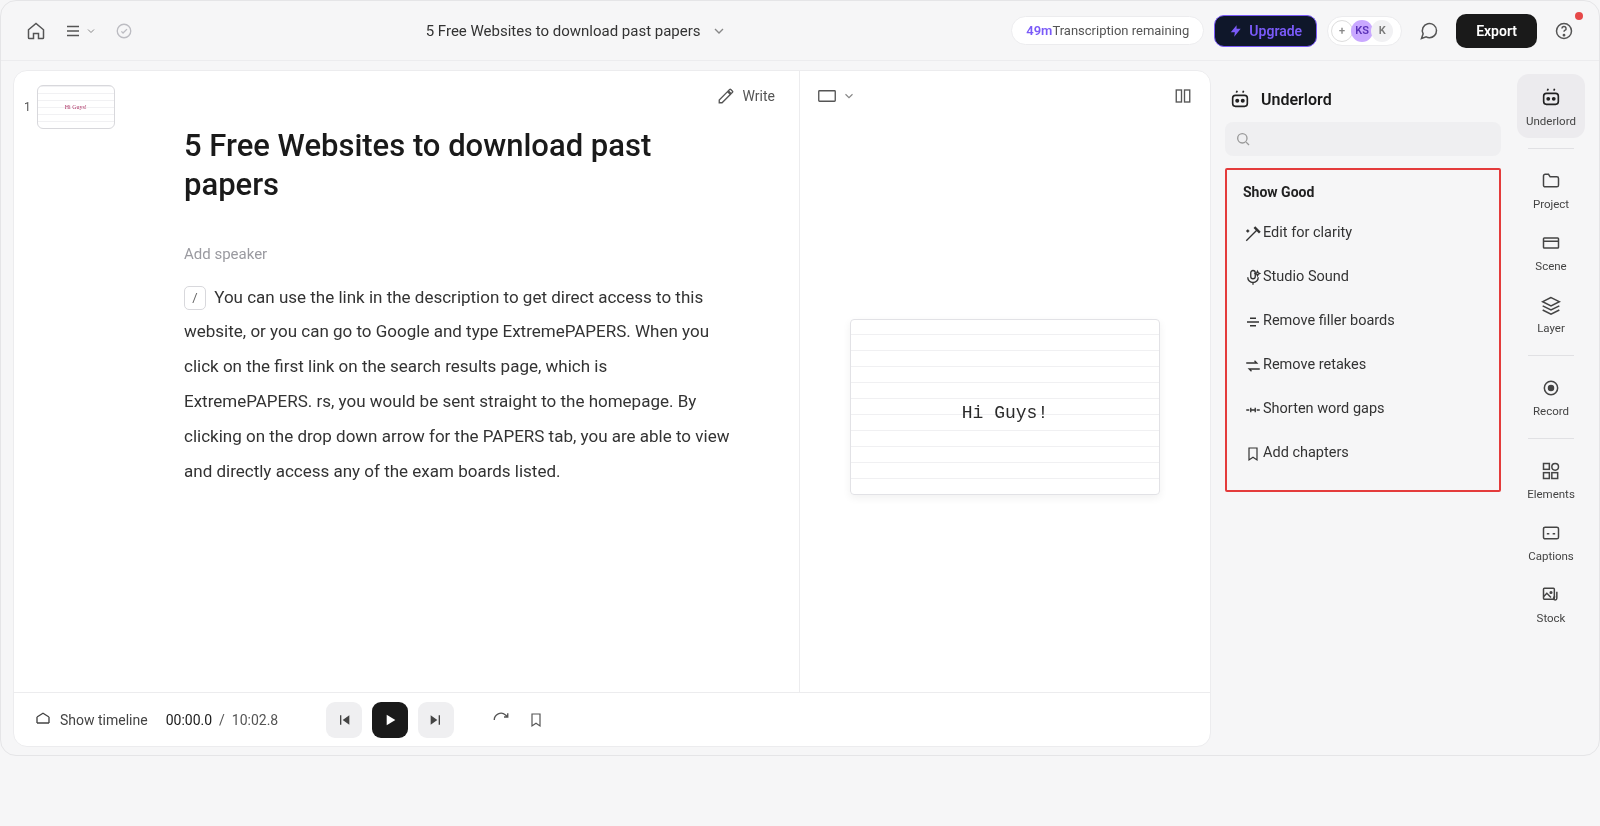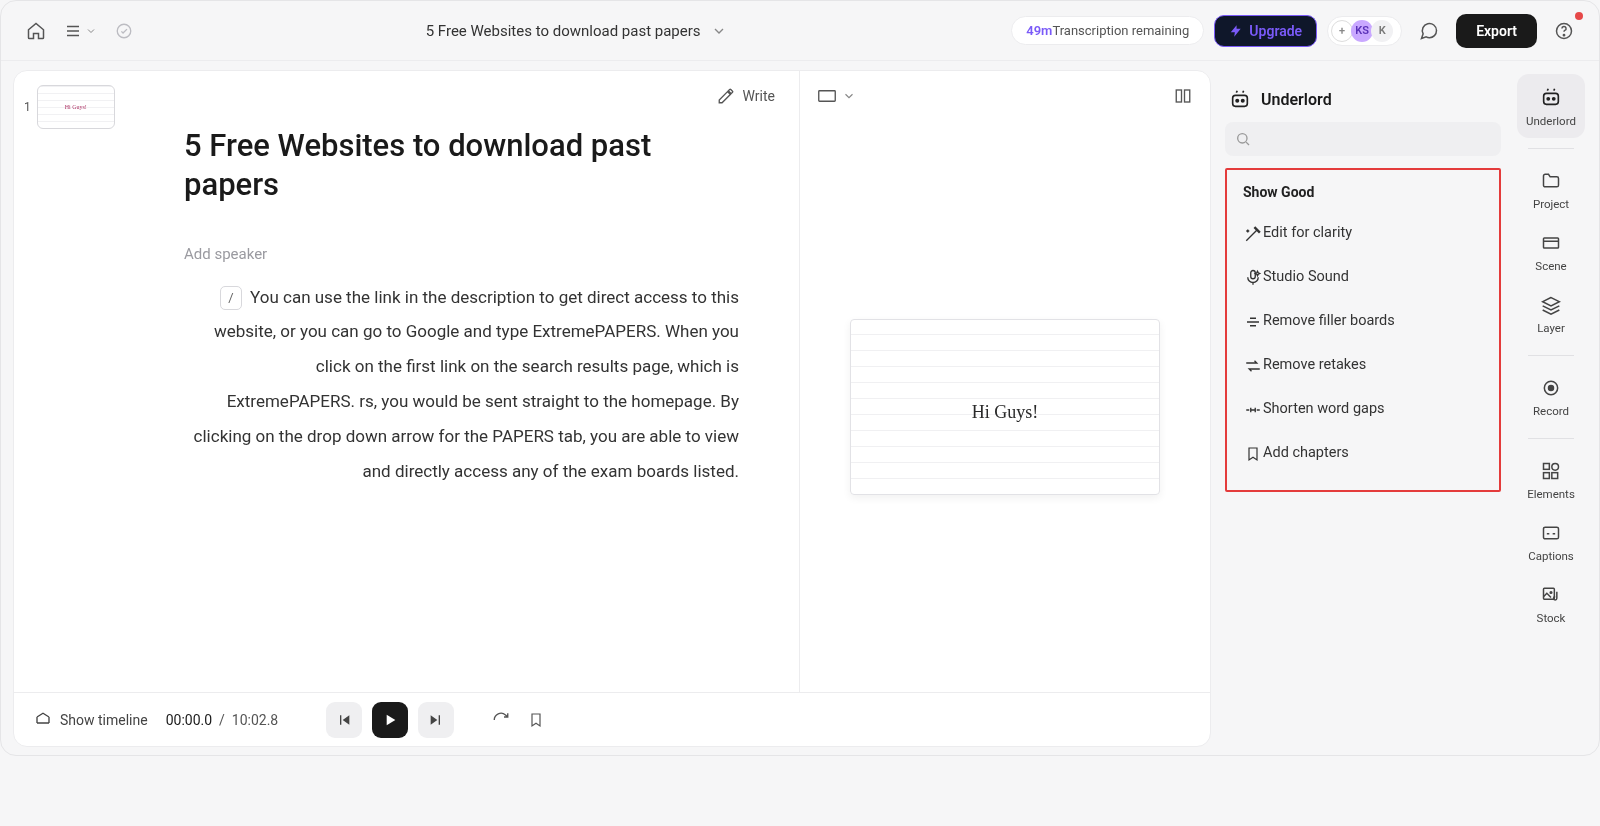--- a/index.html
+++ b/index.html
@@ -33,32 +33,32 @@
      position:relative;}
   .thumb::after{content:"Hi Guys!"; position:absolute; top:50%; left:50%; transform:translate(-50%,-50%); font-size:6px; color:#b03a6a; font-family:cursive;}
 
   .doc-col{ flex:1; display:flex; flex-direction:column; min-width:0; border-right:1px solid #ececee;}
   .doc-toolbar{ height:50px; display:flex; align-items:center; justify-content:flex-end; padding:0 24px; gap:8px; color:#555; font-size:14px;}
   .doc-scroll{ flex:1; overflow-y:auto; padding:0 60px 30px 40px; position:relative;}
   .doc-scroll::-webkit-scrollbar{width:8px;} .doc-scroll::-webkit-scrollbar-thumb{background:#ddd;border-radius:4px;}
   .doc-title{ font-size:31px; font-weight:500; line-height:1.25; margin:6px 0 40px;}
   .speaker{ color:#9a9aa0; font-size:15px; margin-bottom:14px;}
   .slash-chip{ display:inline-flex; align-items:center; justify-content:center; width:22px; height:24px; border:1px solid #d8d8dc; border-radius:5px; font-size:13px; color:#666; margin-right:4px; vertical-align:1px;}
-  .para{ font-size:17px; line-height:2.05; color:#333; margin-bottom:28px;text-align:right;}
+  .para{ font-size:17px; line-height:2.05; color:#333; margin-bottom:28px;}
   .para.justify{text-align:justify;}
 
   .canvas-col{ width:410px; display:flex; flex-direction:column;}
   .canvas-toolbar{ height:50px; display:flex; align-items:center; justify-content:space-between; padding:0 18px; color:#555;}
   .canvas-area{ flex:1; display:flex; align-items:center; justify-content:center;}
   .canvas-frame{ width:310px; height:176px; border:1px solid #e2e2e6; border-radius:4px; box-shadow:0 3px 8px rgba(0,0,0,.06);
     background:
      repeating-linear-gradient(0deg,#fff,#fff 15px,#f0f0f2 15px,#f0f0f2 16px),
      repeating-linear-gradient(90deg,transparent,transparent 15px,#f0f0f2 15px,#f0f0f2 16px);
     display:flex; align-items:center; justify-content:center;}
-  .canvas-text{ font-family: Liberation Serif, serif; font-size:18px; color:#2a2a2a;margin-top:12px;}
+  .canvas-text{ font-family: Liberation Mono, monospace; font-size:18px; color:#2a2a2a;margin-top:12px;}
 
   .playbar{ height:54px; border-top:1px solid #ececee; display:flex; align-items:center; padding:16px 20px; gap:18px; color:#444;}
   .show-tl{display:flex; align-items:center; gap:8px; font-size:14px; cursor:pointer;}
   .time{ font-size:14px; color:#555; margin-left:auto;}
   .time .cur{color:#1a1a1a;}
   .transport{ display:flex; align-items:center; gap:10px; margin-left:30px;}
   .tbtn{ width:36px; height:36px; border-radius:9px; background:#efeff1; display:flex; align-items:center; justify-content:center; cursor:pointer;}
   .tbtn.play{ background:#1a1a1a; color:#fff;}
   .loose-icons{display:flex; gap:18px; margin-left:20px;}
   .playbar-spacer{flex:1.4;}

